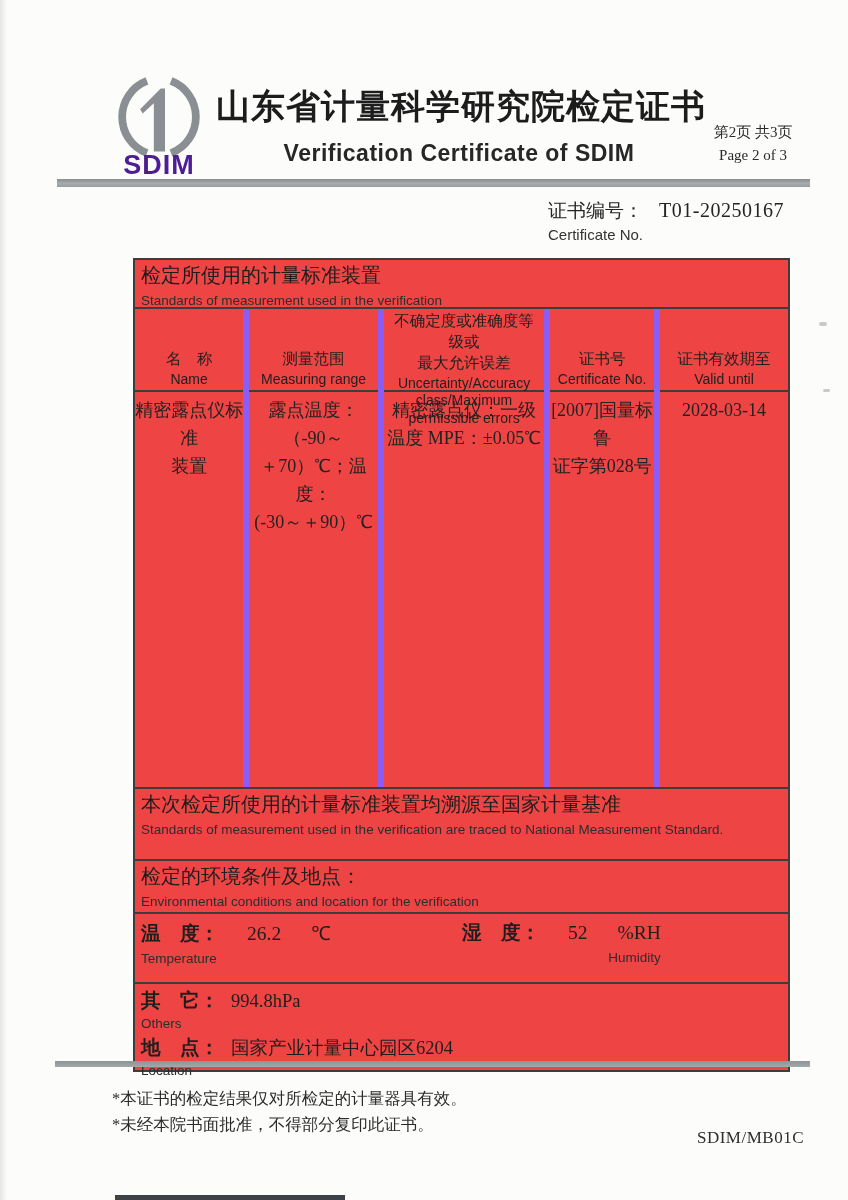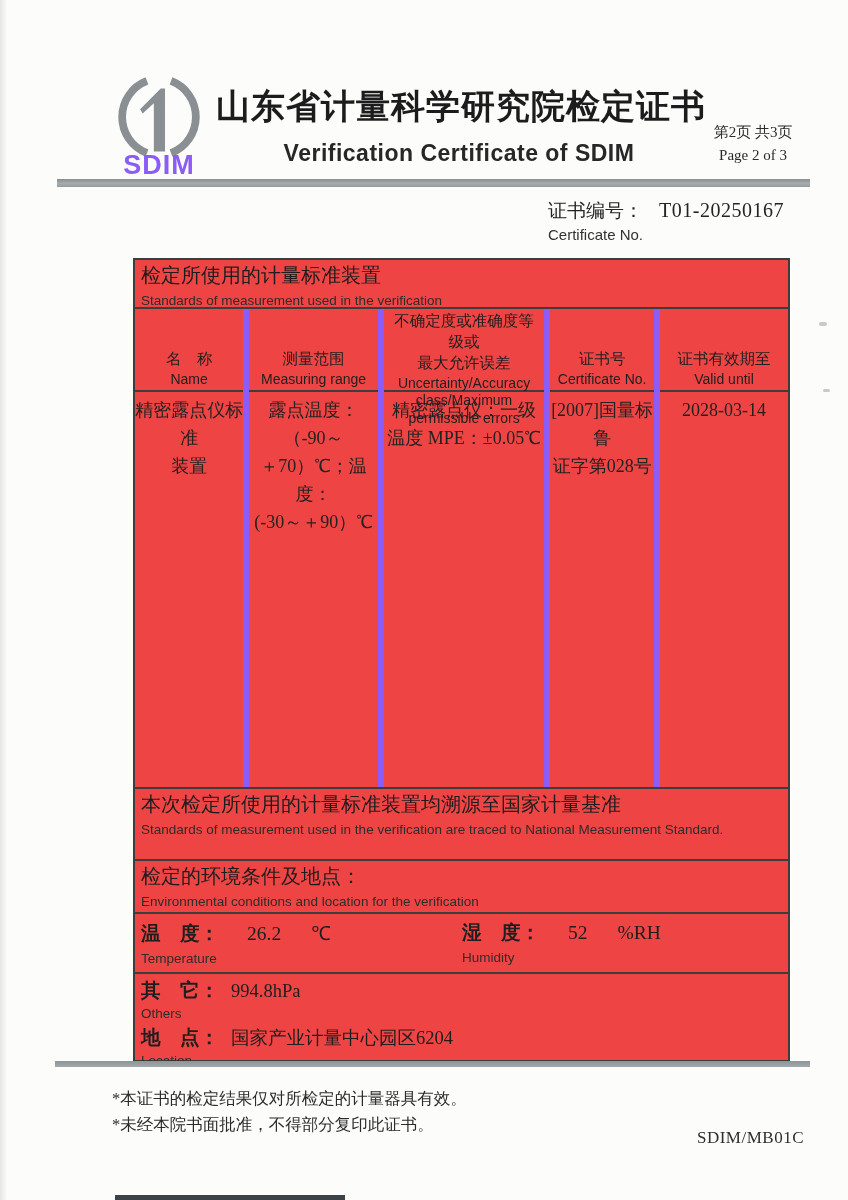--- a/index.html
+++ b/index.html
@@ -7,21 +7,21 @@
   body { width:848px; height:1200px; font-family:"Liberation Serif", serif; }
 
   .page { position:relative; width:848px; height:1200px; background:#fcfcfb; color:#2b2b2b; overflow:hidden; }
   .page::before { content:""; position:absolute; left:0; top:0; width:7px; height:100%;
                   background:linear-gradient(to right, rgba(0,0,0,0.09), rgba(0,0,0,0)); pointer-events:none; }
 
   
   .logo { position:absolute; left:104px; top:74px; width:110px; text-align:center; }
   .logo svg { display:block; margin:0 auto; }
   .logo-text { font-family:"Liberation Sans", sans-serif; font-weight:bold; font-size:27px;
-               color:#8b5cf6; letter-spacing:1px; margin-top:-10px; }
+               color:#4c1d95; letter-spacing:1px; margin-top:-10px; }
 
   .title-block { position:absolute; left:216px; top:84px; width:486px; text-align:center; }
   .title-cn { font-size:34px; font-weight:600; color:#1c1c1c; letter-spacing:1px; white-space:nowrap; }
   .title-en { margin-top:10px; font-family:"Liberation Sans", sans-serif; font-weight:bold;
               font-size:23px; color:#272727; letter-spacing:0.5px; white-space:nowrap; }
 
   .page-info { position:absolute; left:698px; top:121px; width:110px; text-align:center;
                font-size:15px; color:#2b2b2b; line-height:1.5; }
 
   .rule-top { position:absolute; left:57px; top:179px; width:753px; height:8px;
@@ -54,25 +54,25 @@
   .hc-cn { font-family:"Liberation Sans", sans-serif; font-size:15.5px; color:#1f1f1f; white-space:pre-line; line-height:1.35; }
   .hc-en { font-family:"Liberation Sans", sans-serif; font-size:14px; color:#1f1f1f; line-height:1.25; margin-top:1px; }
 
   .data-row { height:397px; }
   .data-row .cell { text-align:center; padding-top:5px; font-size:18px; color:#222;
                     white-space:pre-line; line-height:1.55; }
 
   .row-title { height:49px; }
   .row-trace { height:72px; }
   .row-envtitle { height:53px; }
-  .row-temp { height:60px; }
+  .row-temp { height:70px; }
   .row-others { height:86px; }
 
   .env-group { position:absolute; top:5px; }
-  .env-g1 { left:6px; } .env-g2 { left:327px; }
+  .env-g1 { left:6px; } .env-g2 { left:327px;text-align:right; }
   .env-line { font-size:19.5px; color:#1e1e1e; }
   .env-label { font-weight:bold; }
   .env-val { margin-left:28px; }
   .env-unit { margin-left:30px; }
   .env-en { font-family:"Liberation Sans", sans-serif; font-size:13.5px; color:#2d2d2d; margin-top:4px; }
 
   .or-group { padding:3px 6px 0 6px; }
   .or-line { font-size:19.5px; color:#1e1e1e; }
   .or-val { margin-left:12px; font-size:18.5px; }
   .or-en { font-family:"Liberation Sans", sans-serif; font-size:13.5px; color:#2d2d2d; margin-top:2px; }

